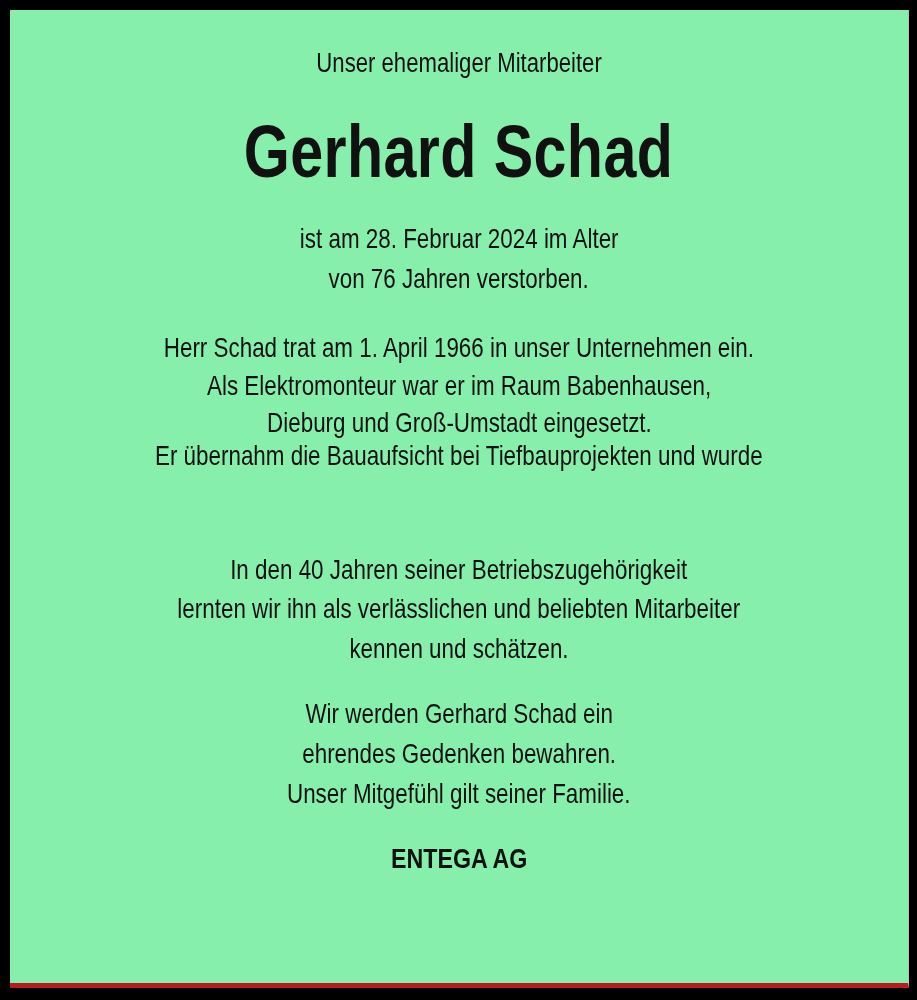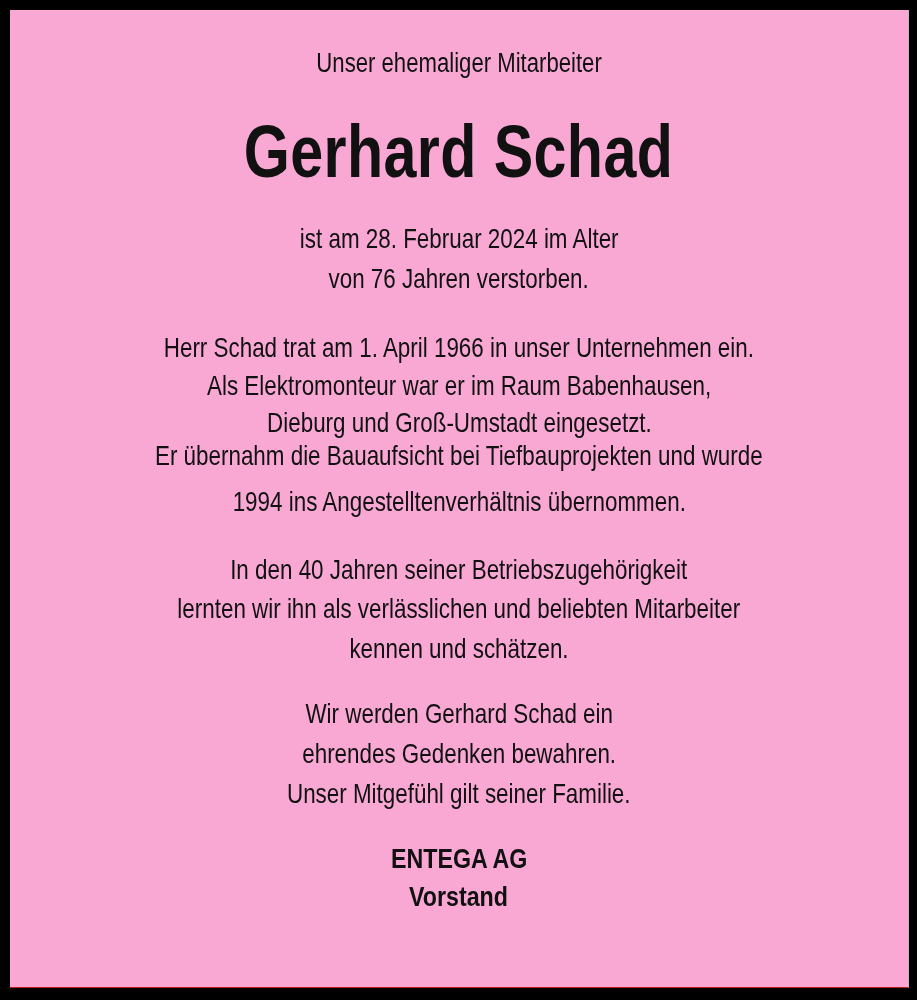--- a/index.html
+++ b/index.html
@@ -3,21 +3,21 @@
   <meta charset="utf-8">
   <style>
     html, body { margin:0; padding:0; background:#fff; }
     body { width:917px; height:1000px; position:relative; overflow:hidden; }
     .frame {
       position:absolute; left:0; top:0; width:917px; height:1000px;
       box-sizing:border-box; background:#000;
     }
     .inner {
       position:absolute; left:10px; top:10px; right:8px; bottom:12px;
-      background:#f9a8d4; border-right:1px solid #bbb; border-bottom:1px solid #b91c1c;
+      background:#86efac; border-right:1px solid #bbb; border-bottom:5px solid #b91c1c;
     }
     .line {
       position:absolute; left:0; right:0; text-align:center; color:#111;
       font-family:"Liberation Sans", sans-serif; white-space:nowrap;
     }
     .line span { display:inline-block; transform-origin:center center; }
     .intro span { font-size:27px; transform:scaleX(0.82); }
     .name span { font-size:74px; font-weight:bold; transform:scaleX(0.80); letter-spacing:0.5px; }
     .body span { font-size:28px; transform:scaleX(0.80); }
     .sig span { font-size:27px; font-weight:bold; transform:scaleX(0.86); font-family:"Liberation Sans", sans-serif; }
@@ -32,27 +32,25 @@
 
     <div class="line name" style="top:99px;"><span>Gerhard Schad</span></div>
 
     <div class="line body" style="top:213px;"><span>ist am 28. Februar 2024 im Alter</span></div>
     <div class="line body" style="top:253px;"><span>von 76 Jahren verstorben.</span></div>
 
     <div class="line body" style="top:322px;"><span>Herr Schad trat am 1. April 1966 in unser Unternehmen ein.</span></div>
     <div class="line body" style="top:360px;"><span>Als Elektromonteur war er im Raum Babenhausen,</span></div>
     <div class="line body" style="top:397px;"><span>Dieburg und Groß-Umstadt eingesetzt.</span></div>
     <div class="line body" style="top:430px;"><span>Er übernahm die Bauaufsicht bei Tiefbauprojekten und wurde</span></div>
-    <div class="line body" style="top:476px;"><span>1994 ins Angestelltenverhältnis übernommen.</span></div>
 
     <div class="line body" style="top:544px;text-align:center;"><span>In den 40 Jahren seiner Betriebszugehörigkeit</span></div>
     <div class="line body" style="top:583px;"><span>lernten wir ihn als verlässlichen und beliebten Mitarbeiter</span></div>
     <div class="line body" style="top:688px;"><span>Wir werden Gerhard Schad ein</span></div>
 
     <div class="line body" style="top:623px;"><span>kennen und schätzen.</span></div>
     <div class="line body" style="top:728px;"><span>ehrendes Gedenken bewahren.</span></div>
     <div class="line body" style="top:768px;"><span>Unser Mitgefühl gilt seiner Familie.</span></div>
 
     <div class="line sig" style="top:834px;"><span>ENTEGA AG</span></div>
-    <div class="line sig" style="top:872px;"><span>Vorstand</span></div>
 
   </div>
 </div>
 
 </body></html>

